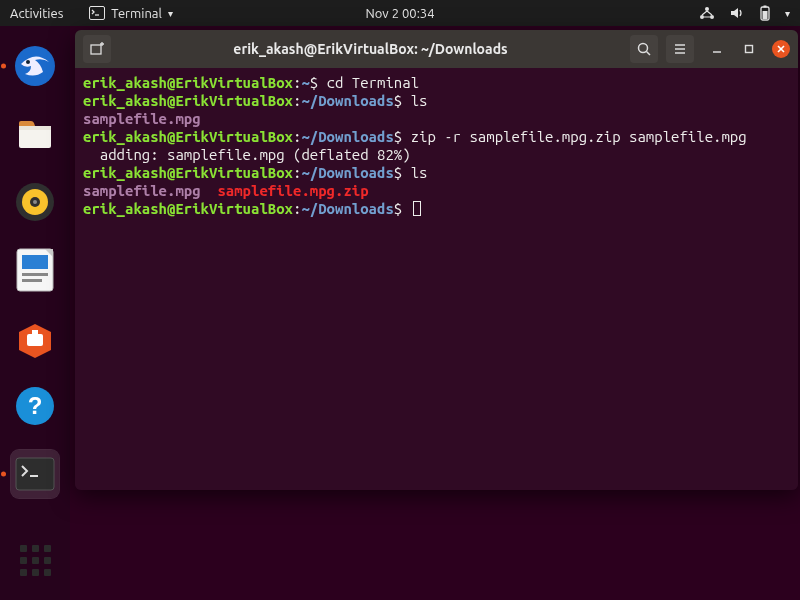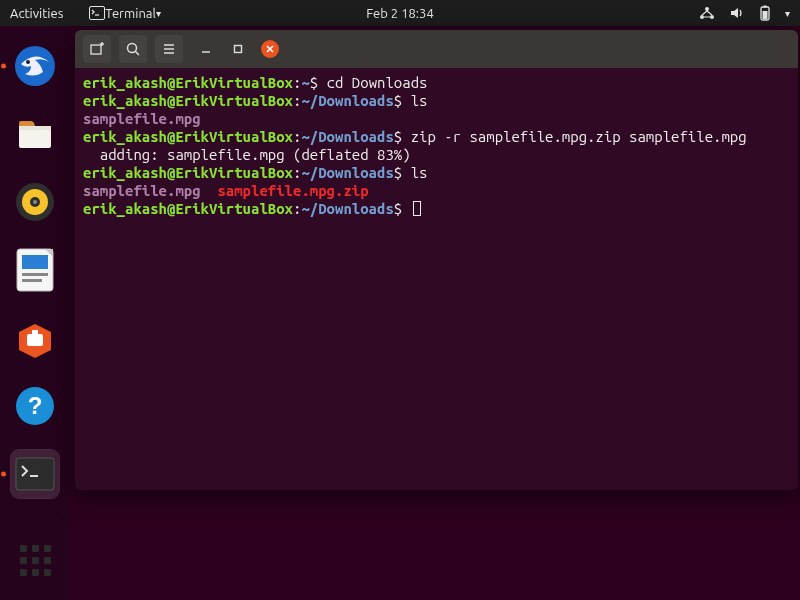--- a/index.html
+++ b/index.html
@@ -17,21 +17,21 @@
     color: #e6e6e6;
     display: flex;
     align-items: center;
     font-size: 13px;
     padding: 4px 10px;
     position: relative;
   }
   .top-panel .activities { cursor: pointer; }
   .top-panel .app-menu {
     margin-left: 26px;
-    display: flex; align-items: center; 
+    display: flex; align-items: center; gap: 6px;
     cursor: pointer;
   }
   .top-panel .clock {
     position: absolute; left: 50%; transform: translateX(-50%);
   }
   .top-panel .tray {
     margin-left: auto;
     display: flex; align-items: center; gap: 14px;
   }
   .tray svg, .app-menu svg { display: block; }
@@ -156,21 +156,21 @@
   <span class="activities">Activities</span>
   <span class="app-menu">
     <svg width="16" height="14" viewBox="0 0 16 14">
         <rect x="0.5" y="0.5" width="15" height="13" rx="1.5" fill="none" stroke="#e6e6e6"></rect>
         <path d="M3 4 L5 6 L3 8" stroke="#e6e6e6" fill="none" stroke-width="1.3"></path>
         <line x1="6" y1="9" x2="10" y2="9" stroke="#e6e6e6" stroke-width="1.3"></line>
       </svg>
     <span>Terminal</span>
     <span class="chevron">▾</span>
   </span>
-  <span class="clock">Feb 2  18:34</span>
+  <span class="clock">Nov 2  00:34</span>
   <span class="tray">
     <svg width="16" height="14" viewBox="0 0 16 14">
         <circle cx="8" cy="3" r="2" fill="#e6e6e6"></circle>
         <circle cx="3" cy="11" r="2" fill="#e6e6e6"></circle>
         <circle cx="13" cy="11" r="2" fill="#e6e6e6"></circle>
         <path d="M8 5 L3 9 M8 5 L13 9 M4.5 11 L11.5 11" stroke="#e6e6e6" stroke-width="1.2"></path>
       </svg>
     <svg width="16" height="14" viewBox="0 0 16 14">
         <path d="M2 5 H5 L9 2 V12 L5 9 H2 Z" fill="#e6e6e6"></path>
         <path d="M11 4 Q13 7 11 10" stroke="#e6e6e6" fill="none" stroke-width="1.3"></path>
@@ -252,20 +252,21 @@
 
 <div class="window">
   <div class="titlebar">
     <div class="tb-btn">
       <svg width="16" height="16" viewBox="0 0 16 16">
           <rect x="2" y="4" width="10" height="9" fill="none" stroke="#ddd" stroke-width="1.3"></rect>
           <line x1="11" y1="3" x2="15" y2="3" stroke="#ddd" stroke-width="1.3"></line>
           <line x1="13" y1="1" x2="13" y2="5" stroke="#ddd" stroke-width="1.3"></line>
         </svg>
     </div>
+    <div class="title">erik_akash@ErikVirtualBox: ~/Downloads</div>
     <div class="tb-btn">
       <svg width="16" height="16" viewBox="0 0 16 16">
           <circle cx="7" cy="7" r="4.5" fill="none" stroke="#ddd" stroke-width="1.5"></circle>
           <line x1="10.5" y1="10.5" x2="14" y2="14" stroke="#ddd" stroke-width="1.5"></line>
         </svg>
     </div>
     <div class="tb-btn">
       <svg width="16" height="16" viewBox="0 0 16 16">
           <line x1="3" y1="4" x2="13" y2="4" stroke="#ddd" stroke-width="1.6"></line>
           <line x1="3" y1="8" x2="13" y2="8" stroke="#ddd" stroke-width="1.6"></line>
@@ -285,21 +286,21 @@
       </div>
       <div class="wc close">
         <svg width="12" height="12" viewBox="0 0 12 12">
             <line x1="3" y1="3" x2="9" y2="9" stroke="#fff" stroke-width="1.6"></line>
             <line x1="9" y1="3" x2="3" y2="9" stroke="#fff" stroke-width="1.6"></line>
           </svg>
       </div>
     </div>
   </div>
 
-  <div class="term"><span class="p-user">erik_akash@ErikVirtualBox</span><span class="p-colon">:</span><span class="p-path">~</span><span class="p-dollar">$ </span><span>cd Downloads</span>
+  <div class="term"><span class="p-user">erik_akash@ErikVirtualBox</span><span class="p-colon">:</span><span class="p-path">~</span><span class="p-dollar">$ </span><span>cd Terminal</span>
 <span class="p-user">erik_akash@ErikVirtualBox</span><span class="p-colon">:</span><span class="p-path">~/Downloads</span><span class="p-dollar">$ </span><span>ls</span>
 <span class="f-mag">samplefile.mpg</span>
 <span class="p-user">erik_akash@ErikVirtualBox</span><span class="p-colon">:</span><span class="p-path">~/Downloads</span><span class="p-dollar">$ </span><span>zip -r samplefile.mpg.zip samplefile.mpg</span>
-<span>  adding: samplefile.mpg (deflated 83%)</span>
+<span>  adding: samplefile.mpg (deflated 82%)</span>
 <span class="p-user">erik_akash@ErikVirtualBox</span><span class="p-colon">:</span><span class="p-path">~/Downloads</span><span class="p-dollar">$ </span><span>ls</span>
 <span class="f-mag">samplefile.mpg</span>  <span class="f-red">samplefile.mpg.zip</span>
 <span class="p-user">erik_akash@ErikVirtualBox</span><span class="p-colon">:</span><span class="p-path">~/Downloads</span><span class="p-dollar">$ </span><span class="cursor"></span></div>
 </div>
 
 </body></html>

